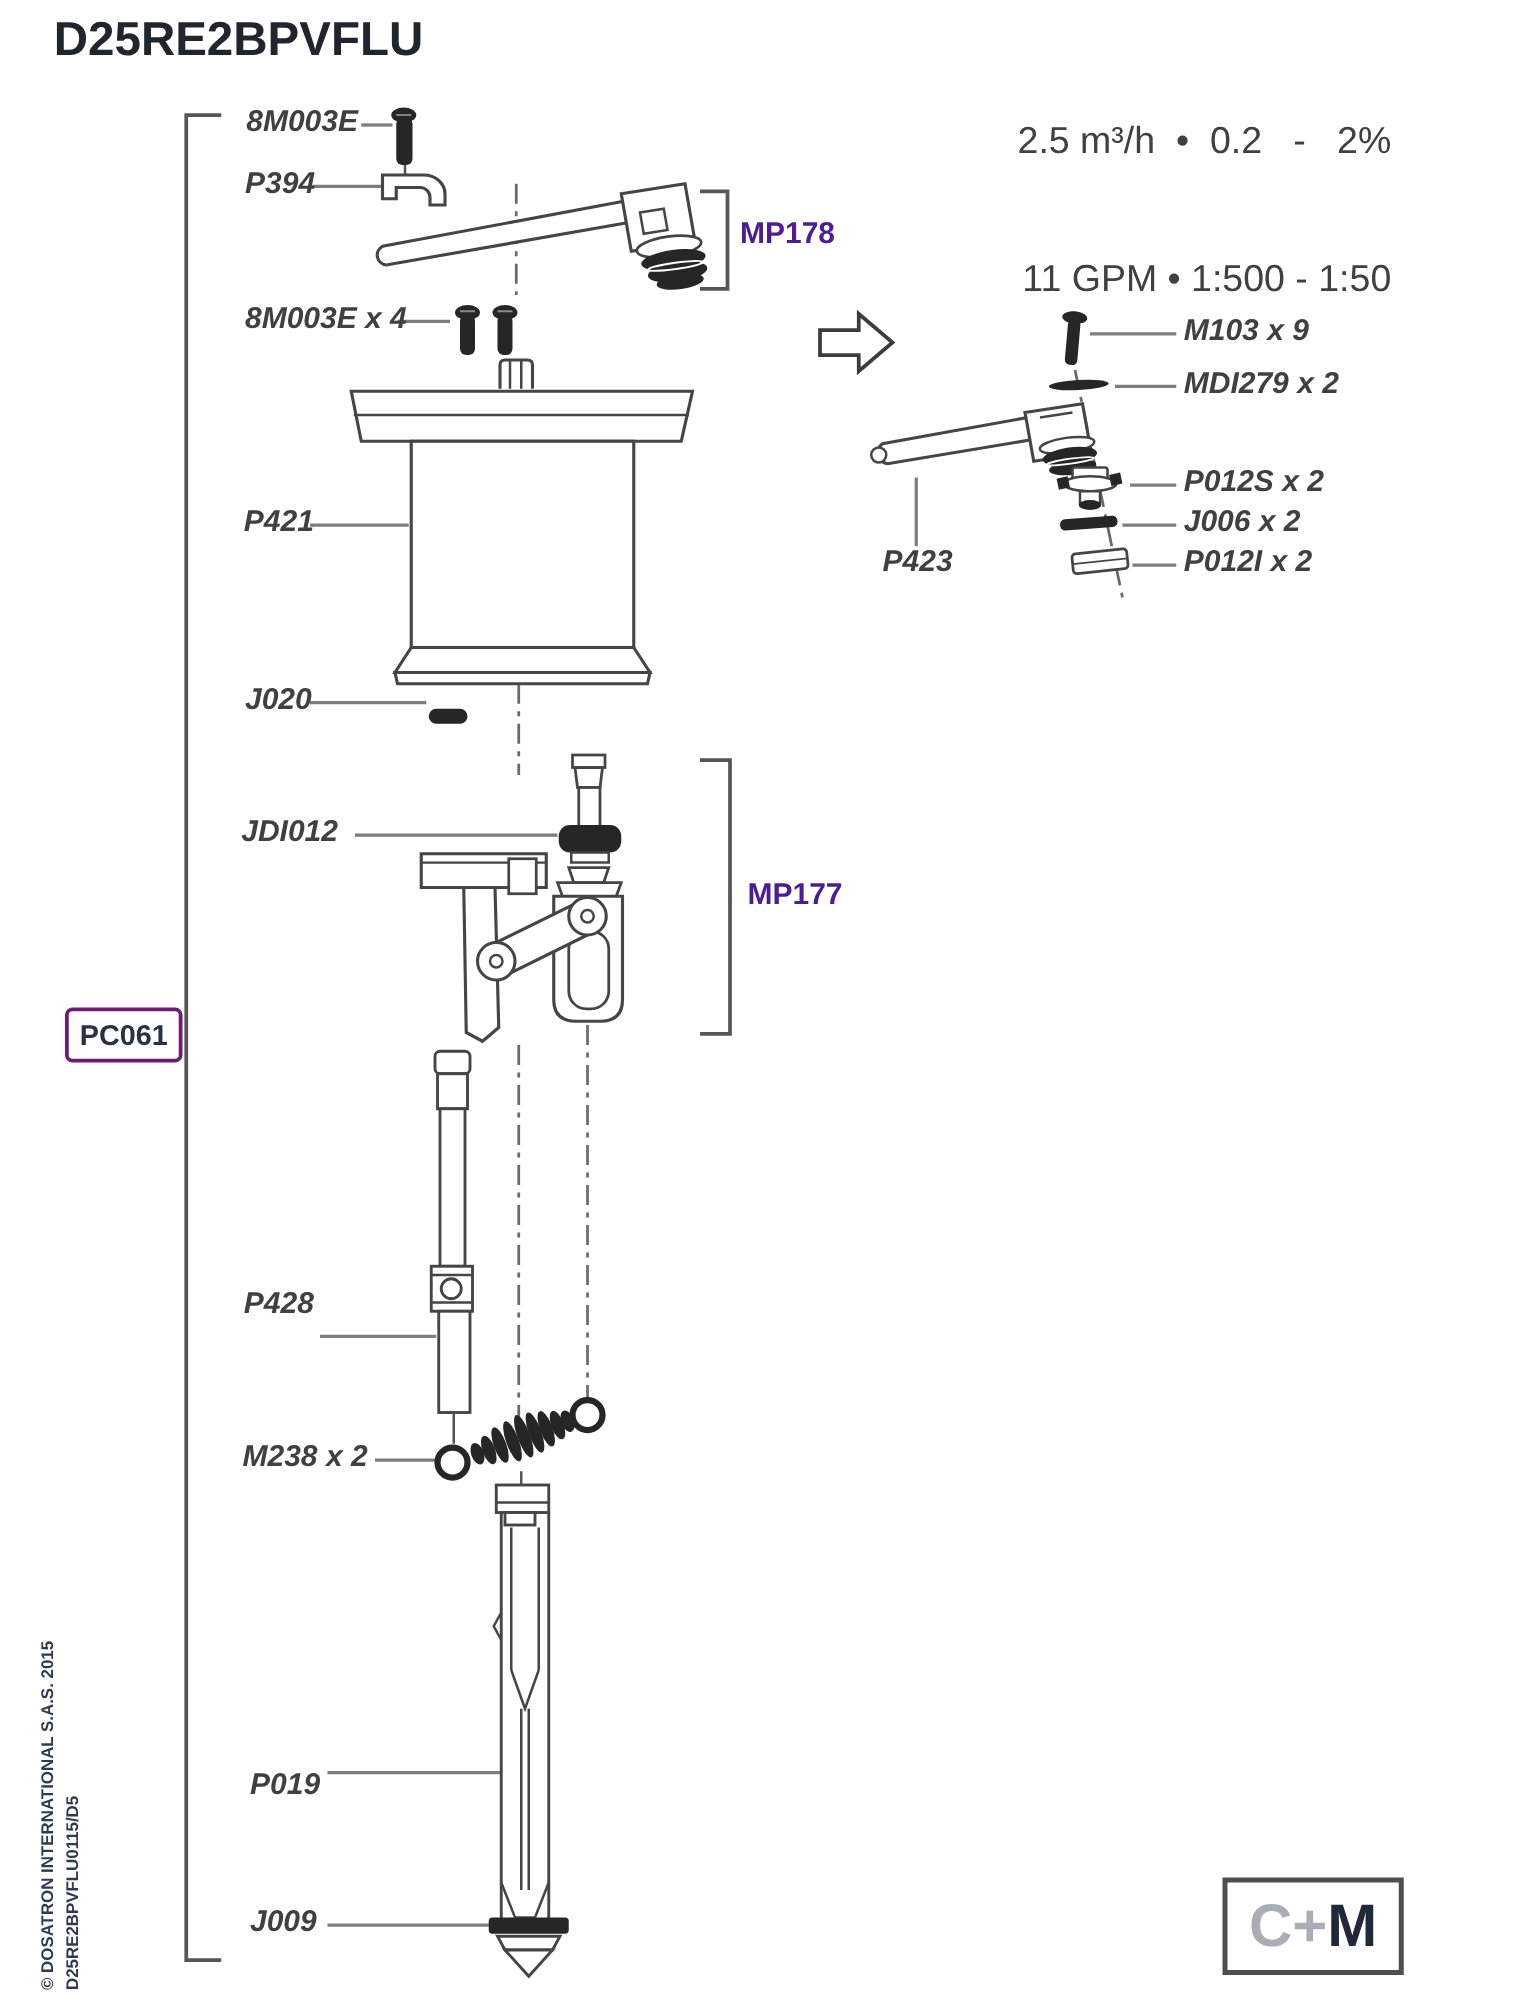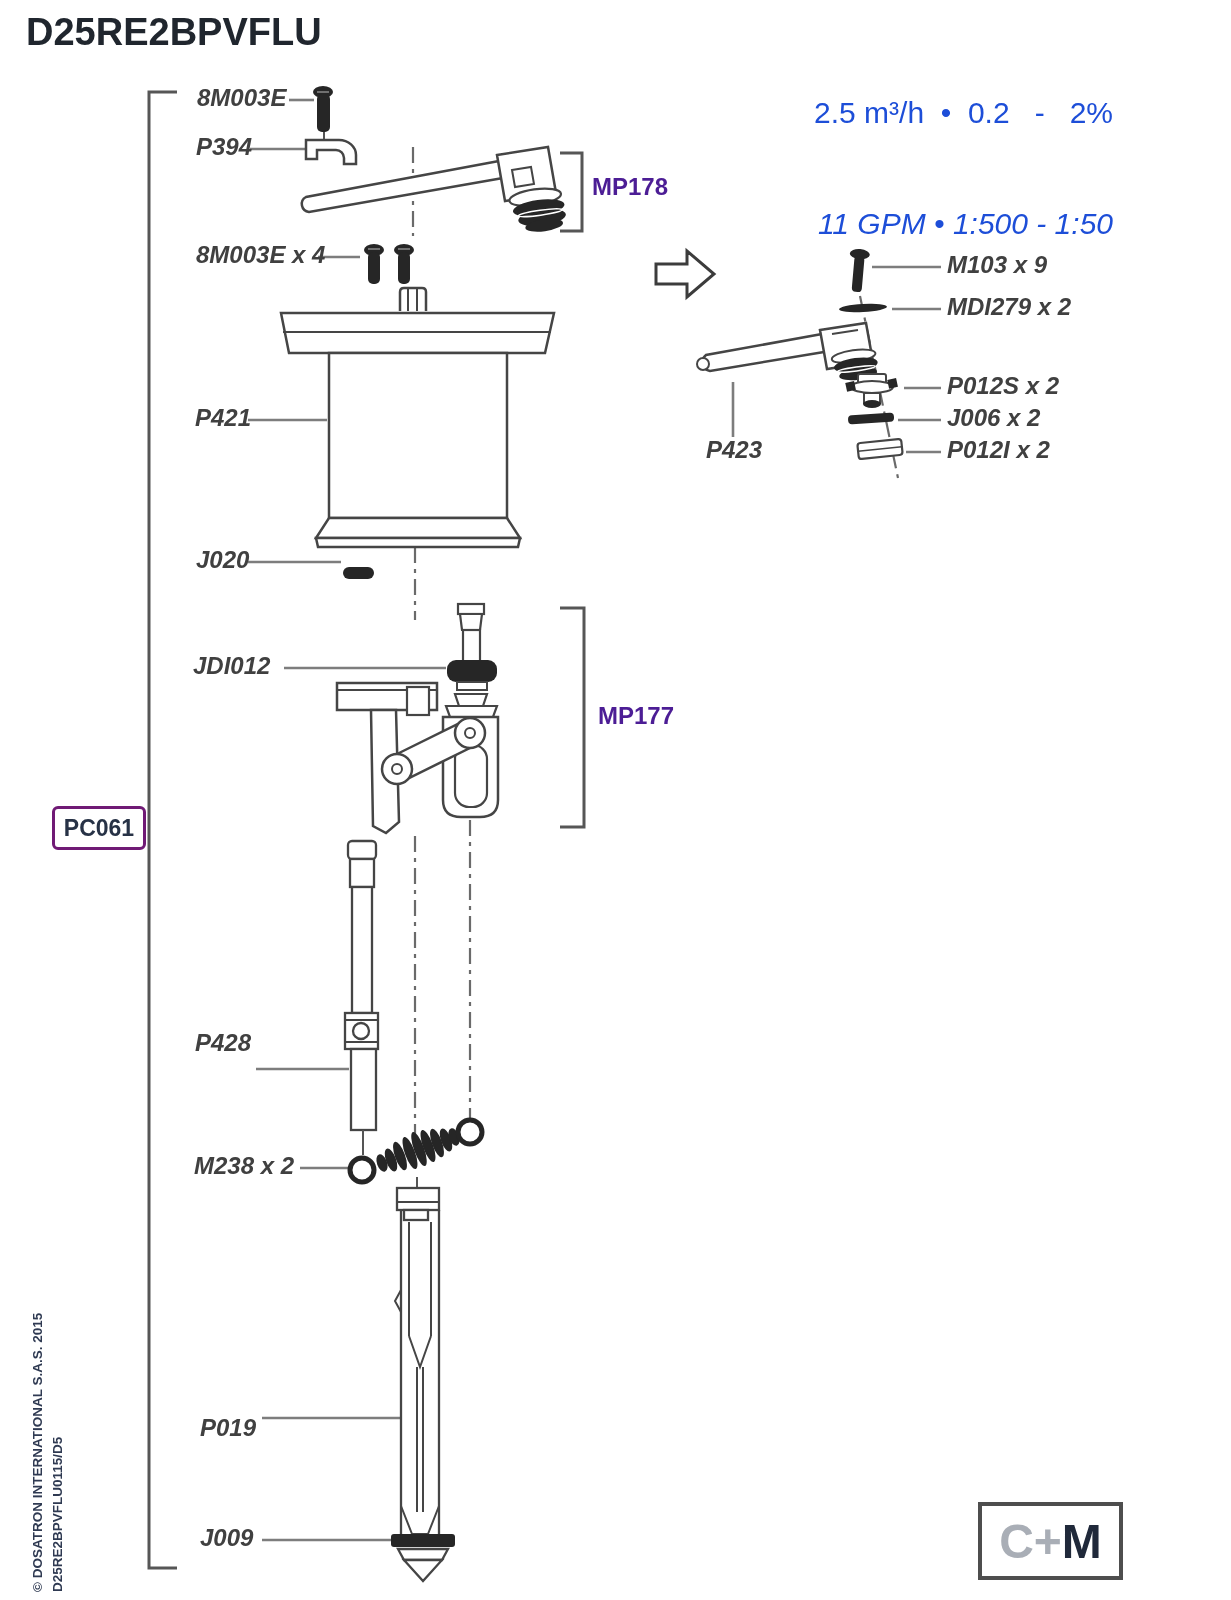--- a/index.html
+++ b/index.html
@@ -1,23 +1,23 @@
 <!DOCTYPE html>
 <html><head>
 <meta charset="utf-8">
 <style>
   html,body{margin:0;padding:0;background:#ffffff;}
   #page{position:relative;width:1231px;height:1600px;background:#ffffff;overflow:hidden;
         font-family:"Liberation Sans",sans-serif;}
   #art{position:absolute;left:0;top:0;}
-  .title{position:absolute;left:26px;top:12px;font:700 38px/1.1 "Liberation Sans",sans-serif;
+  .title{position:absolute;left:43px;top:12px;font:700 38px/1.1 "Liberation Sans",sans-serif;
          color:#20262e;letter-spacing:0px;}
-  .specs{position:absolute;right:118px;top:20px;text-align:right;color:#1d4ed8;
+  .specs{position:absolute;right:118px;top:20px;text-align:right;color:#404040;
          font:400 30px/37px "Liberation Sans",sans-serif;white-space:pre;margin-left:37px;}
-  .specs .it{font-style:italic;}
+  .specs .it{}
   .pl{position:absolute;font:italic 700 24px/1.1 "Liberation Sans",sans-serif;color:#404040;white-space:nowrap;text-align:center;}
   .pg{position:absolute;font:700 24px/1.1 "Liberation Sans",sans-serif;color:#4c1d95;white-space:nowrap;}
   .kitbox{position:absolute;left:52px;top:806px;width:88px;height:38px;border:3px solid #701a75;
           border-radius:6px;display:flex;align-items:center;justify-content:center;
           font:700 23px "Liberation Sans",sans-serif;color:#273246;background:#fff;}
   .vfooter{position:absolute;left:28px;top:1592px;transform:rotate(-90deg);transform-origin:0 0;
            white-space:nowrap;font:700 13.5px/20px "Liberation Sans",sans-serif;color:#2f3a52;}
   .logobox{position:absolute;left:978px;top:1502px;width:137px;height:70px;border:4px solid #4e4e4e;
            background:#fff;display:flex;align-items:center;justify-content:center;
            font:700 48px "Liberation Sans",sans-serif;}

